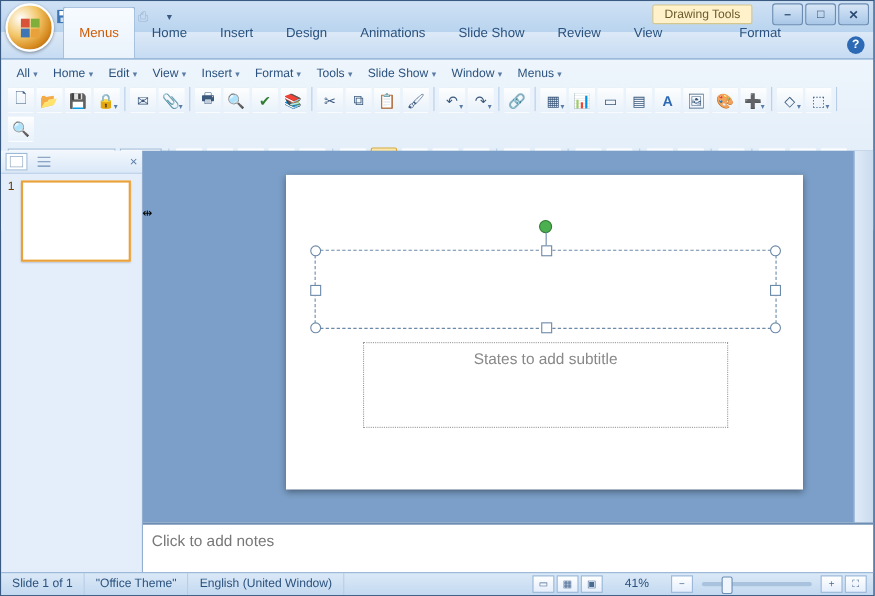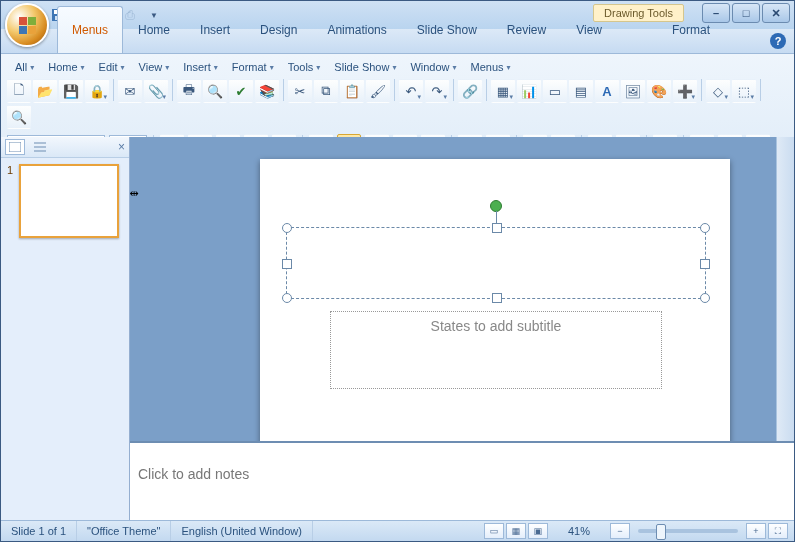--- a/index.html
+++ b/index.html
@@ -51,21 +51,21 @@
   .slide-stage{flex:1;position:relative;overflow:hidden}
   .slide{position:absolute;left:130px;top:22px;width:470px;height:286px;background:#fff;box-shadow:0 2px 6px rgba(0,0,0,.4)}
   
   .selbox{position:absolute;border:1px dashed #6b89a8}
   .selbox .h{position:absolute;width:8px;height:8px;border:1px solid #6b89a8;background:#fff;border-radius:50%}
   .selbox .hs{border-radius:0}
   .rot{position:absolute;width:10px;height:10px;border-radius:50%;background:#4caf50;border:1px solid #2e7d32;left:50%;top:-28px;transform:translateX(-50%)}
   .rot::after{content:"";position:absolute;left:50%;top:10px;width:1px;height:16px;background:#6b89a8}
   .subbox{position:absolute;border:1px dotted #999;display:flex;align-items:flex-start;justify-content:center;padding-top:6px;color:#888;font-size:14px}
   .splitter{position:absolute;left:128px;top:50px;width:10px;height:12px;display:flex;align-items:center;justify-content:center;color:#000;font-size:11px;z-index:3}
-  .notes{height:32px;background:#fff;border-top:2px solid #6d8db2;padding:23px 8px;color:#777;font-size:14px}
+  .notes{height:32px;background:#fff;border-top:2px solid #6d8db2;padding:6px 8px;color:#777;font-size:14px}
   .vscroll{position:absolute;right:0;top:0;bottom:0;width:17px;background:linear-gradient(90deg,#dfeaf6,#cadcf0);border-left:1px solid #a9c3df}
   
   .status{position:absolute;left:0;right:0;bottom:0;height:20px;background:linear-gradient(#dbe9f7,#c3d9f0);border-top:1px solid #9db9d9;display:flex;align-items:center;font-size:11px;color:#2b527e}
   .status .cell{padding:0 10px;border-right:1px solid #b8cee6;height:100%;display:flex;align-items:center}
   .status .views{margin-left:auto;display:flex;align-items:center;gap:2px;padding-right:6px}
   .vbtn{width:18px;height:14px;border:1px solid #9db9d9;background:linear-gradient(#fff,#e4eefb);display:flex;align-items:center;justify-content:center;font-size:9px;color:#4a6a92}
   .zoom-slider{width:100px;height:4px;background:#a9c3df;position:relative;border-radius:2px;margin:0 6px}
   .zoom-slider .knob{position:absolute;width:8px;height:14px;background:#eef5fc;border:1px solid #6d8db2;top:-5px;border-radius:2px}
   svg{display:block}
 </style>

